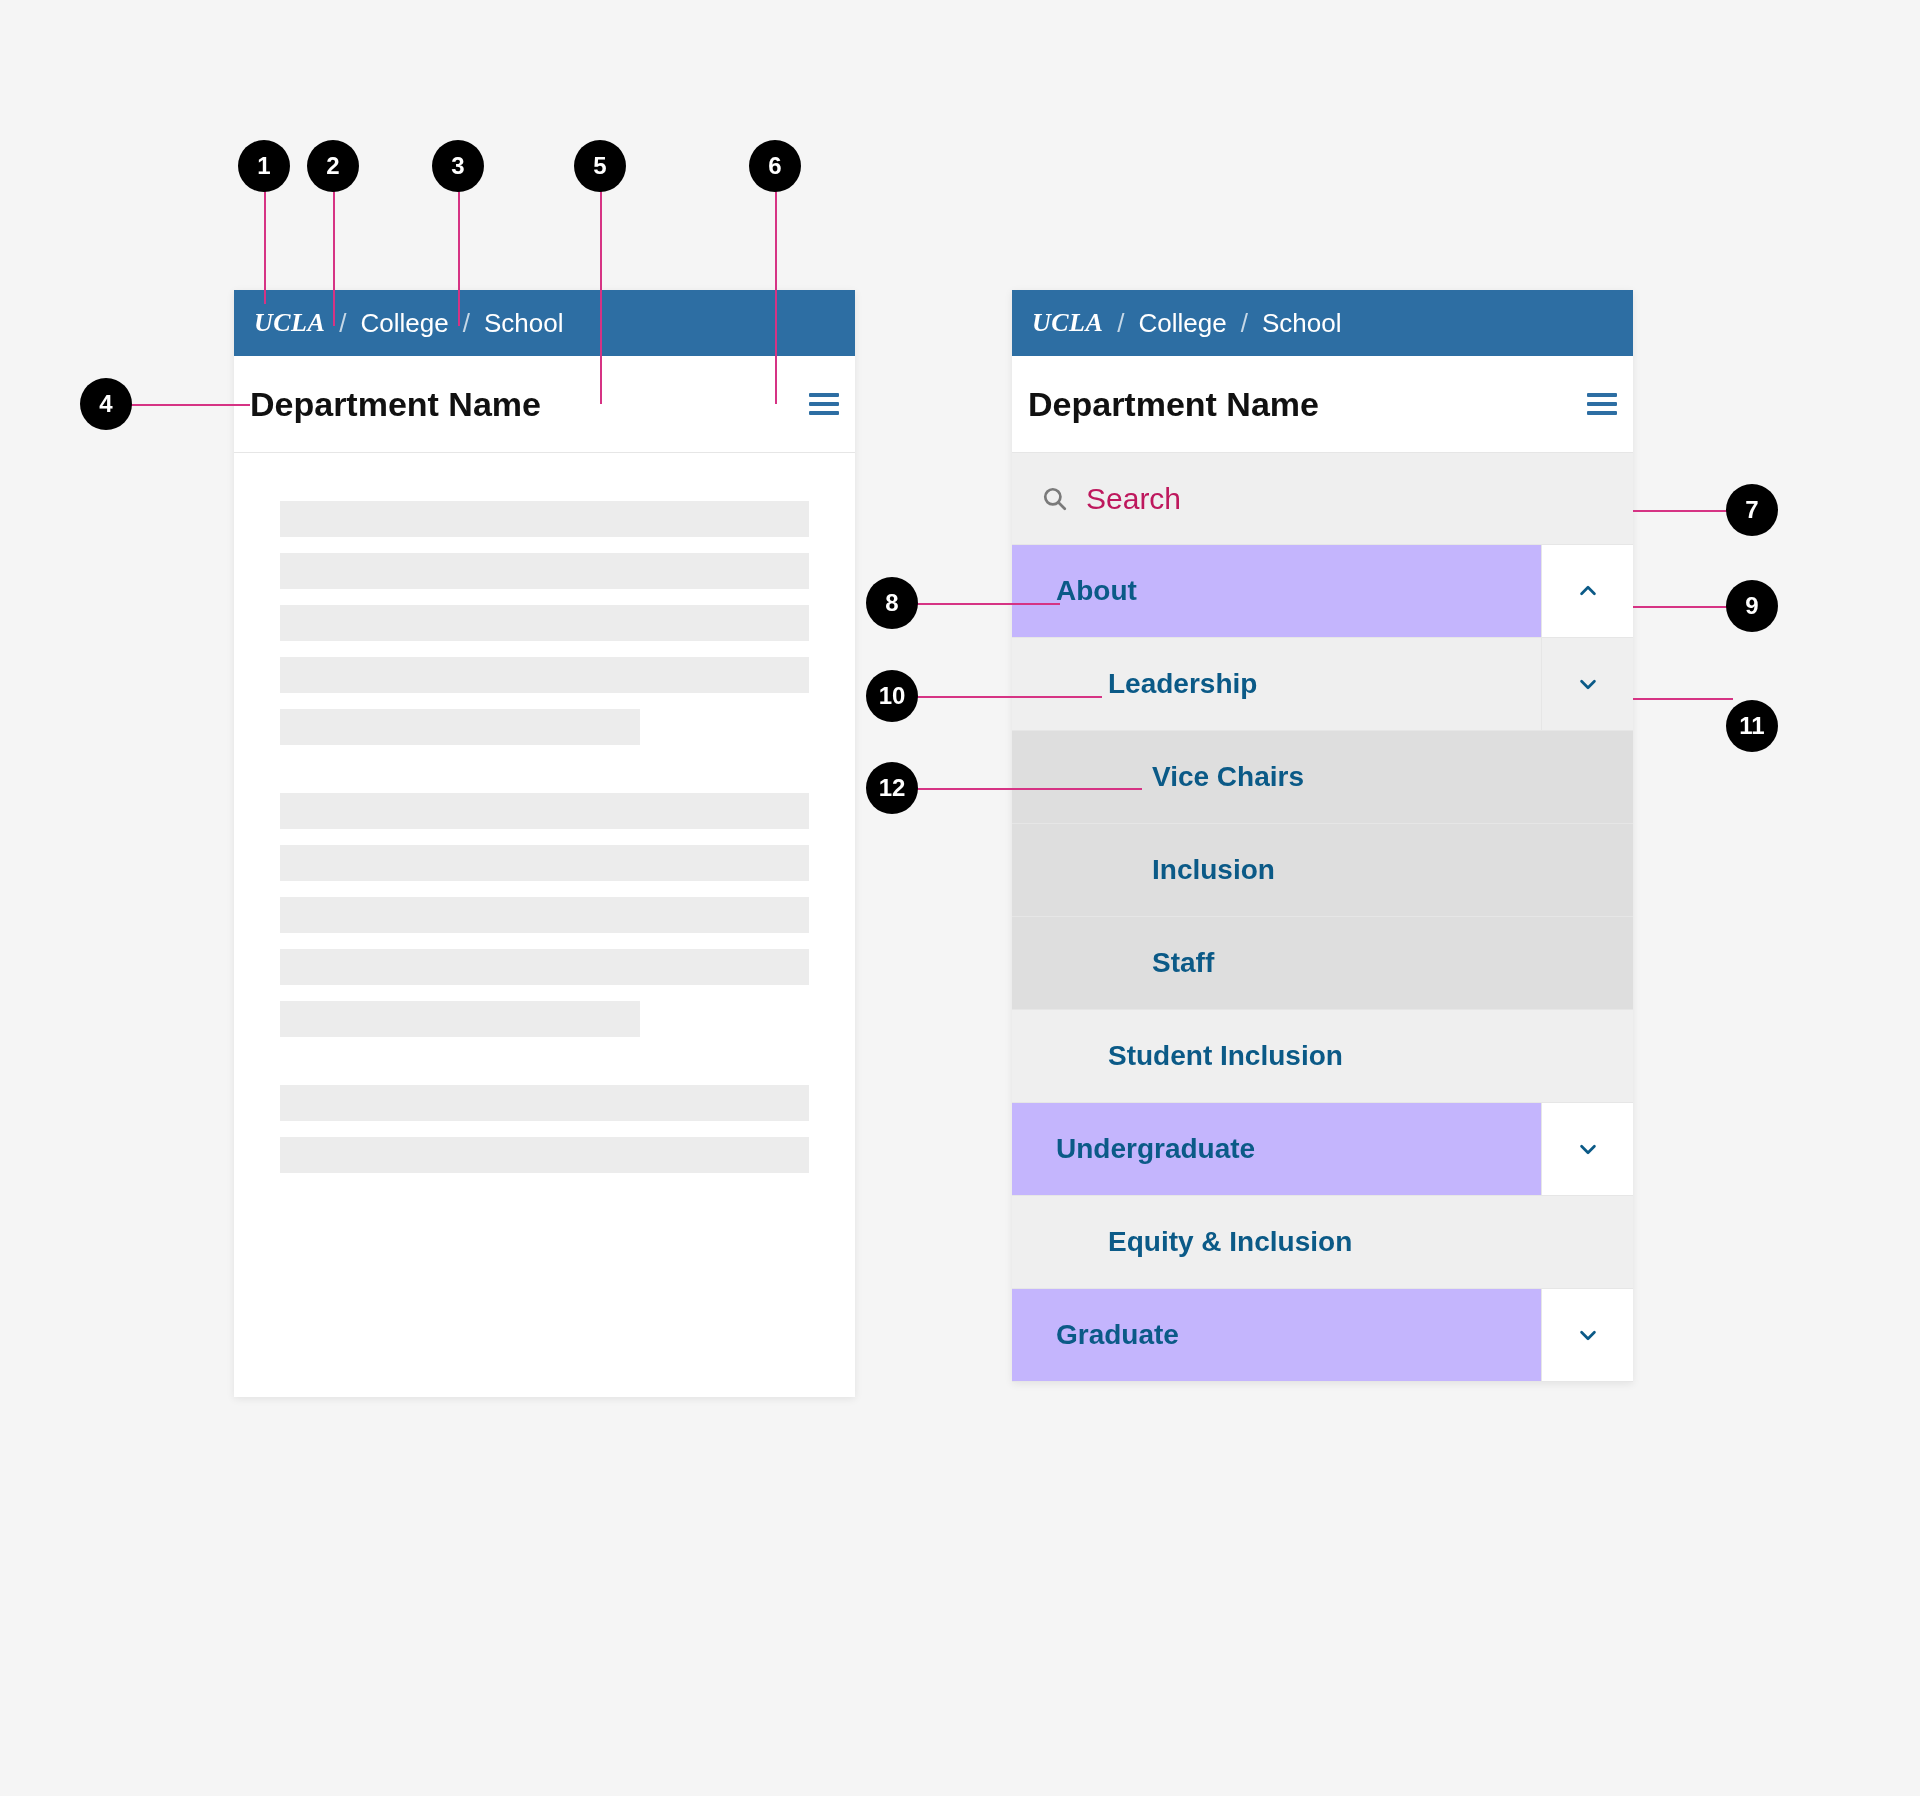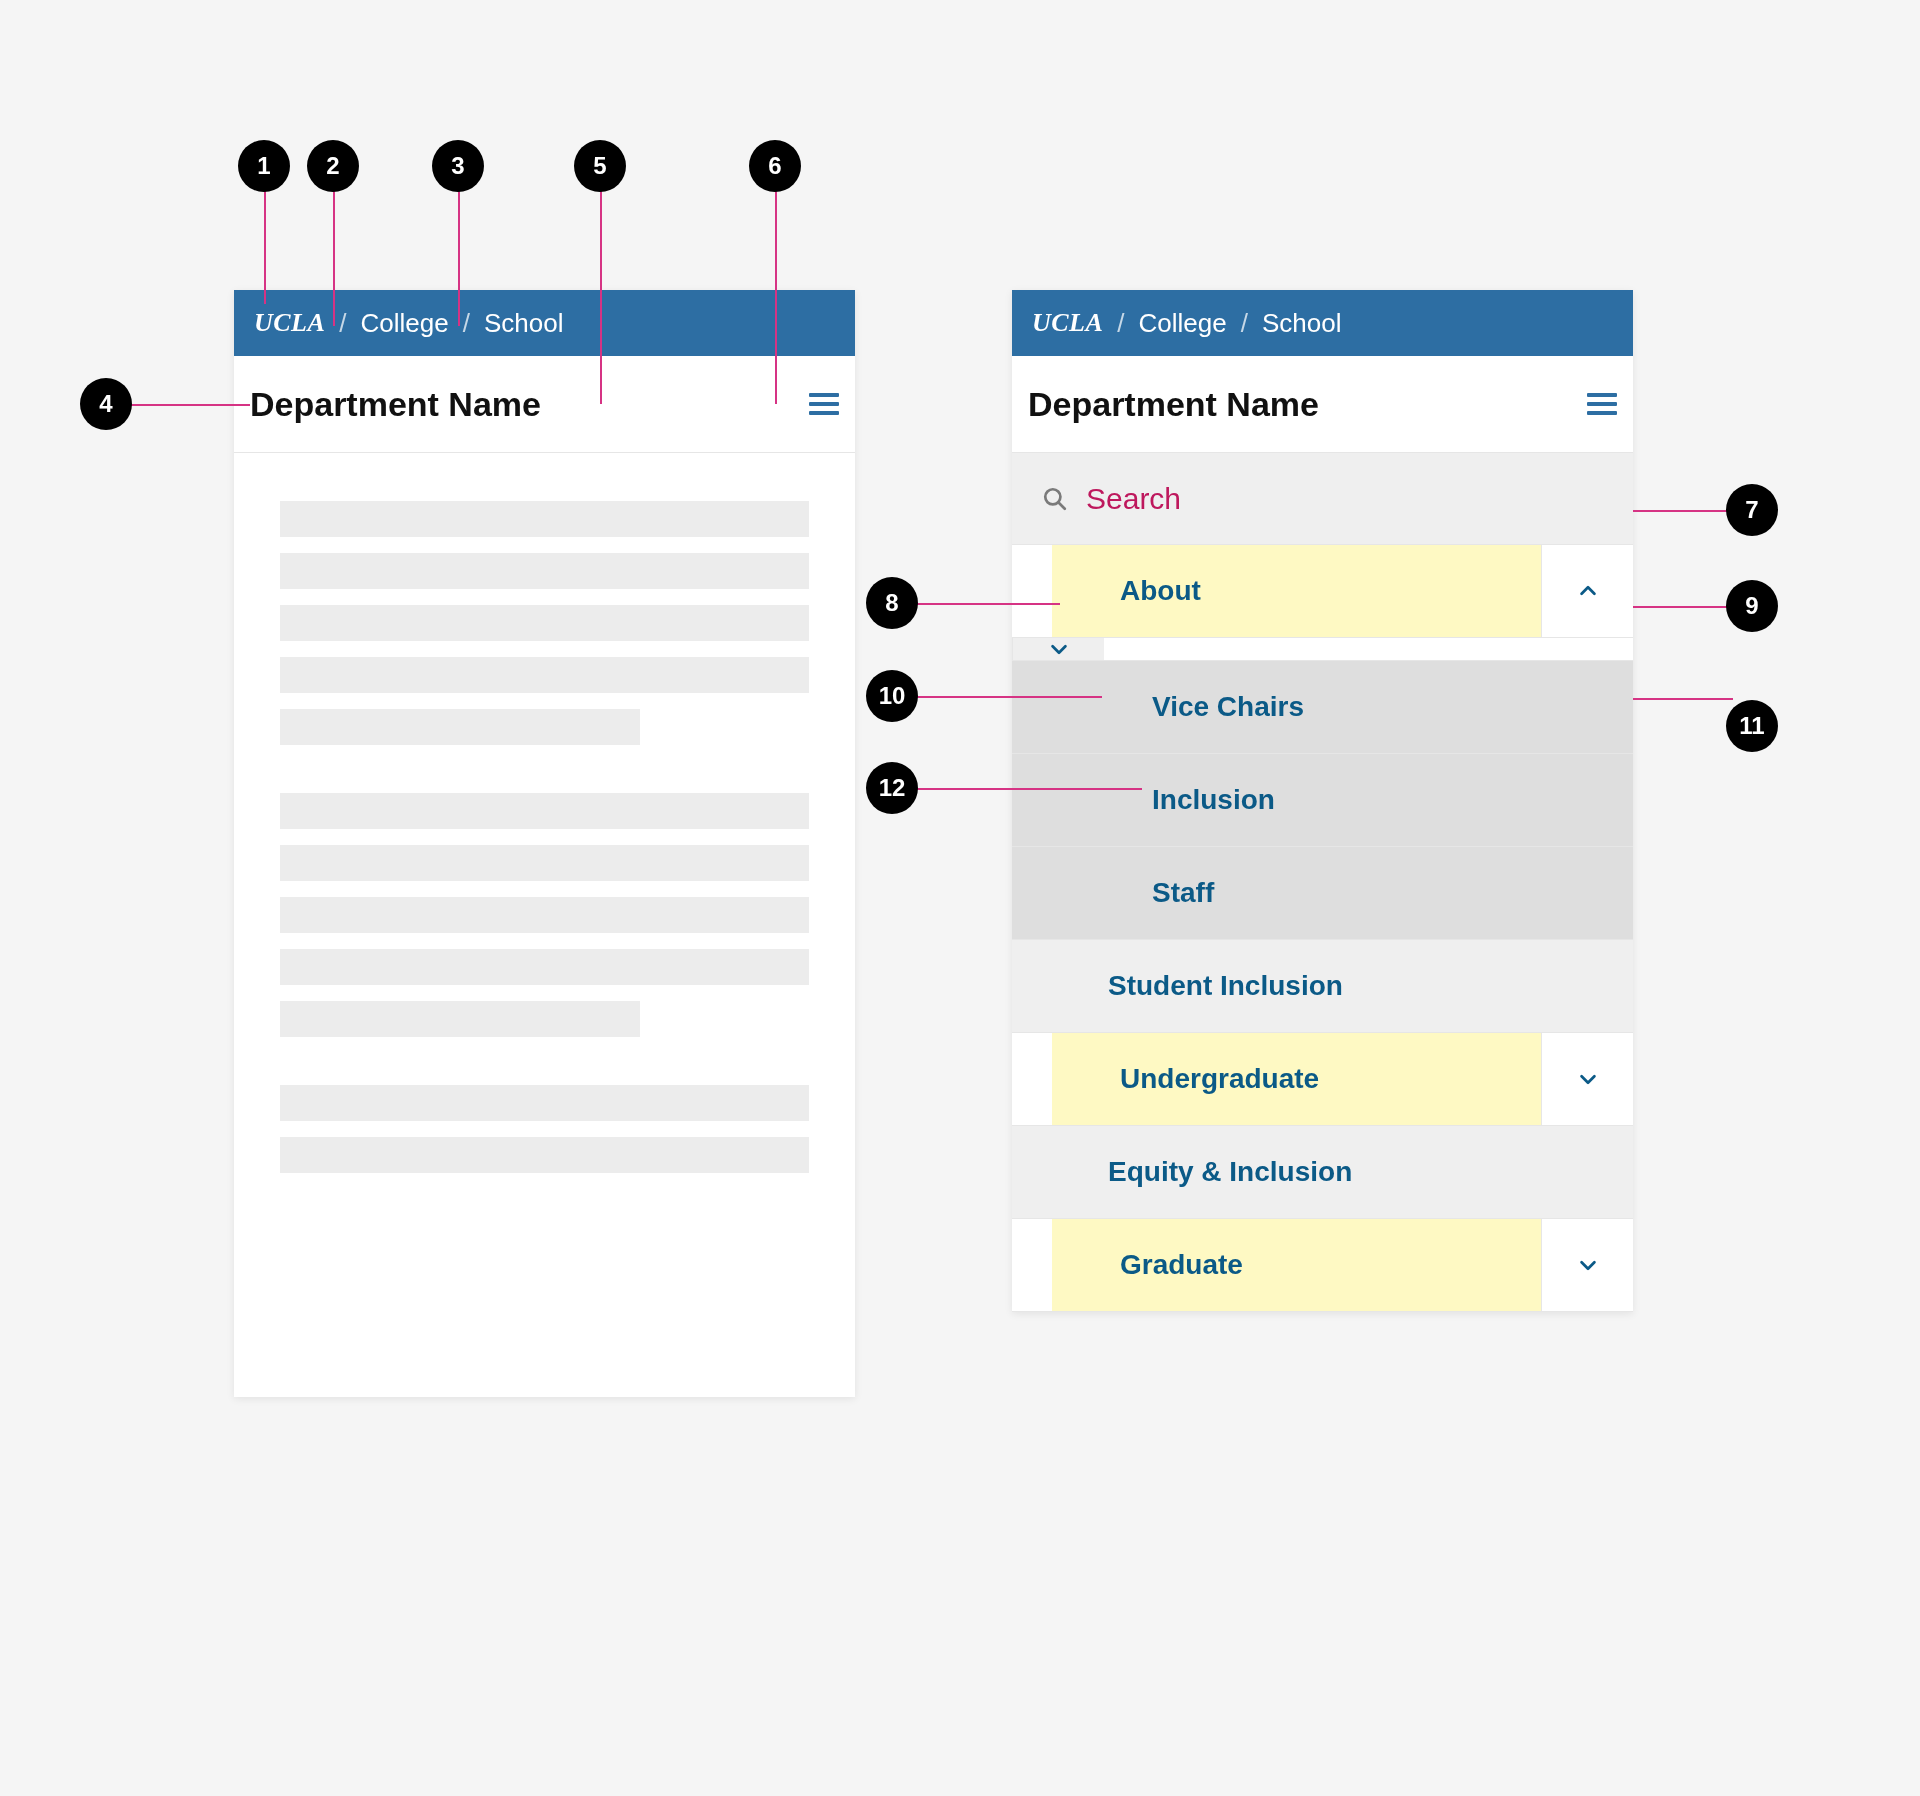--- a/index.html
+++ b/index.html
@@ -123,21 +123,21 @@
   .nav-label {
     flex: 1 1 auto;
     display: flex;
     align-items: center;
     font-size: 28px;
     font-weight: 700;
     color: #0b5a87;
     cursor: pointer;
     height: 92px;
   }
-  .nav-row.level1 .nav-label { padding-left: 68px; background: #fef9c3; margin-left: 40px; }
+  .nav-row.level1 .nav-label { padding-left: 44px; background: #c4b5fd; }
   .nav-row.level2 .nav-label { padding-left: 96px; background: #efefef; }
   .nav-row.level3 .nav-label { padding-left: 140px; background: #dedede; }
   .nav-row.level2-noicon .nav-label { padding-left: 96px; background: #efefef; }
 
   .nav-chevron {
     flex: 0 0 92px;
     display: flex;
     align-items: center;
     justify-content: center;
     border-left: 1px solid #e6e6e6;
@@ -301,20 +301,21 @@
     <div class="nav-row level1">
       <div class="nav-label">About</div>
       <div class="nav-chevron">
         <svg width="22" height="22" viewBox="0 0 24 24">
           <polyline points="5,15 12,8 19,15" fill="none" stroke="#0b5a87" stroke-width="3" stroke-linecap="round" stroke-linejoin="round"></polyline>
         </svg>
       </div>
     </div>
 
     <div class="nav-row level2">
+      <div class="nav-label">Leadership</div>
       <div class="nav-chevron">
         <svg width="22" height="22" viewBox="0 0 24 24">
           <polyline points="5,9 12,16 19,9" fill="none" stroke="#0b5a87" stroke-width="3" stroke-linecap="round" stroke-linejoin="round"></polyline>
         </svg>
       </div>
     </div>
 
     <div class="nav-row level3">
       <div class="nav-label">Vice Chairs</div>
     </div>

